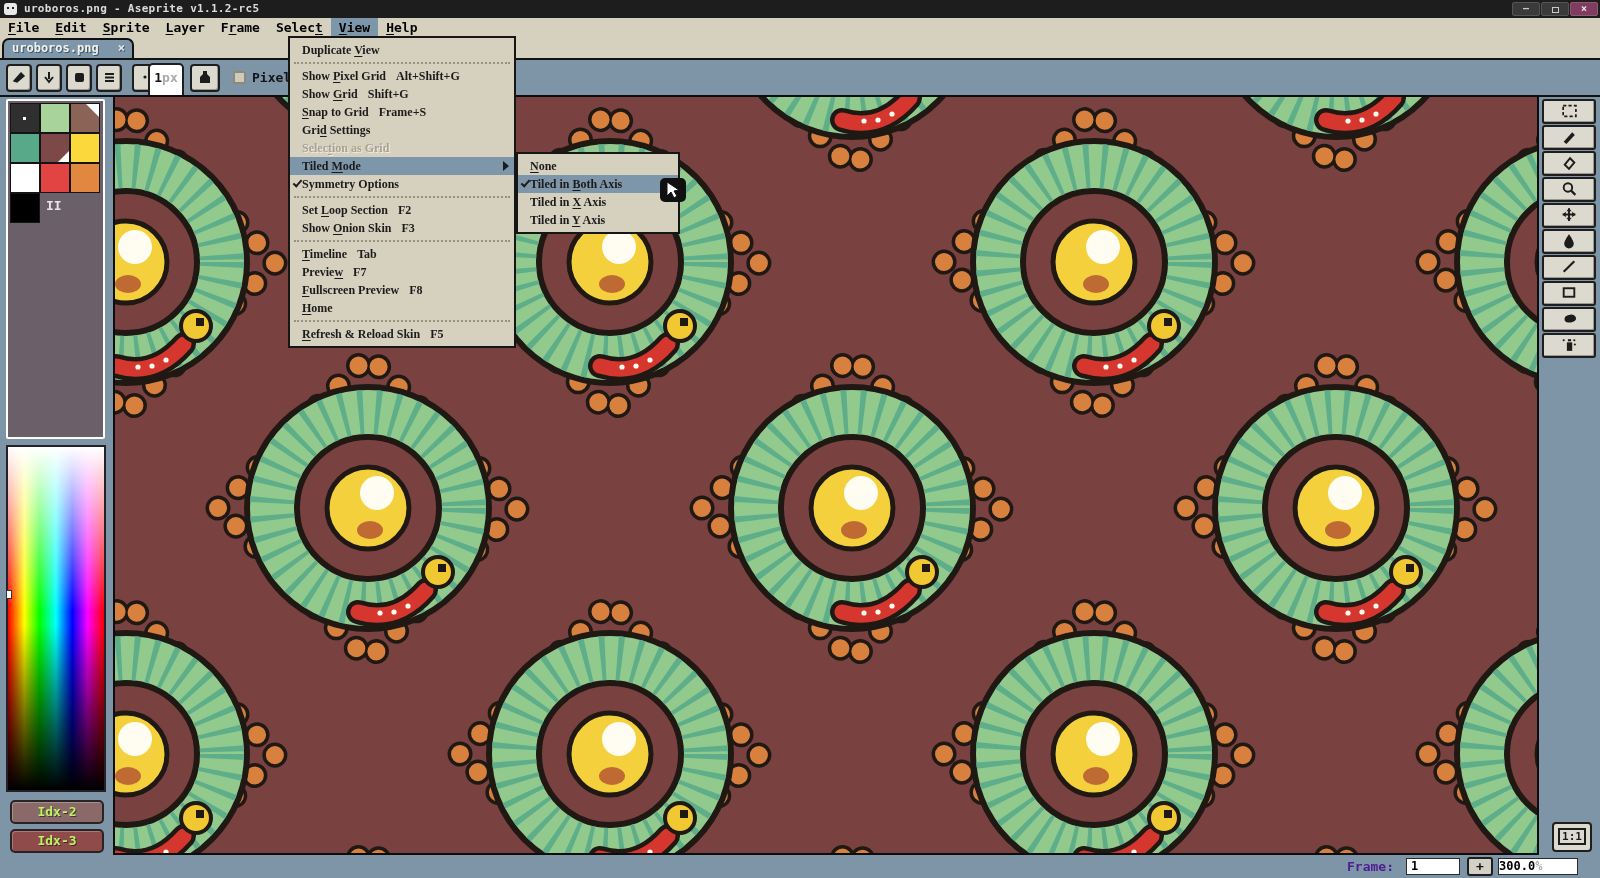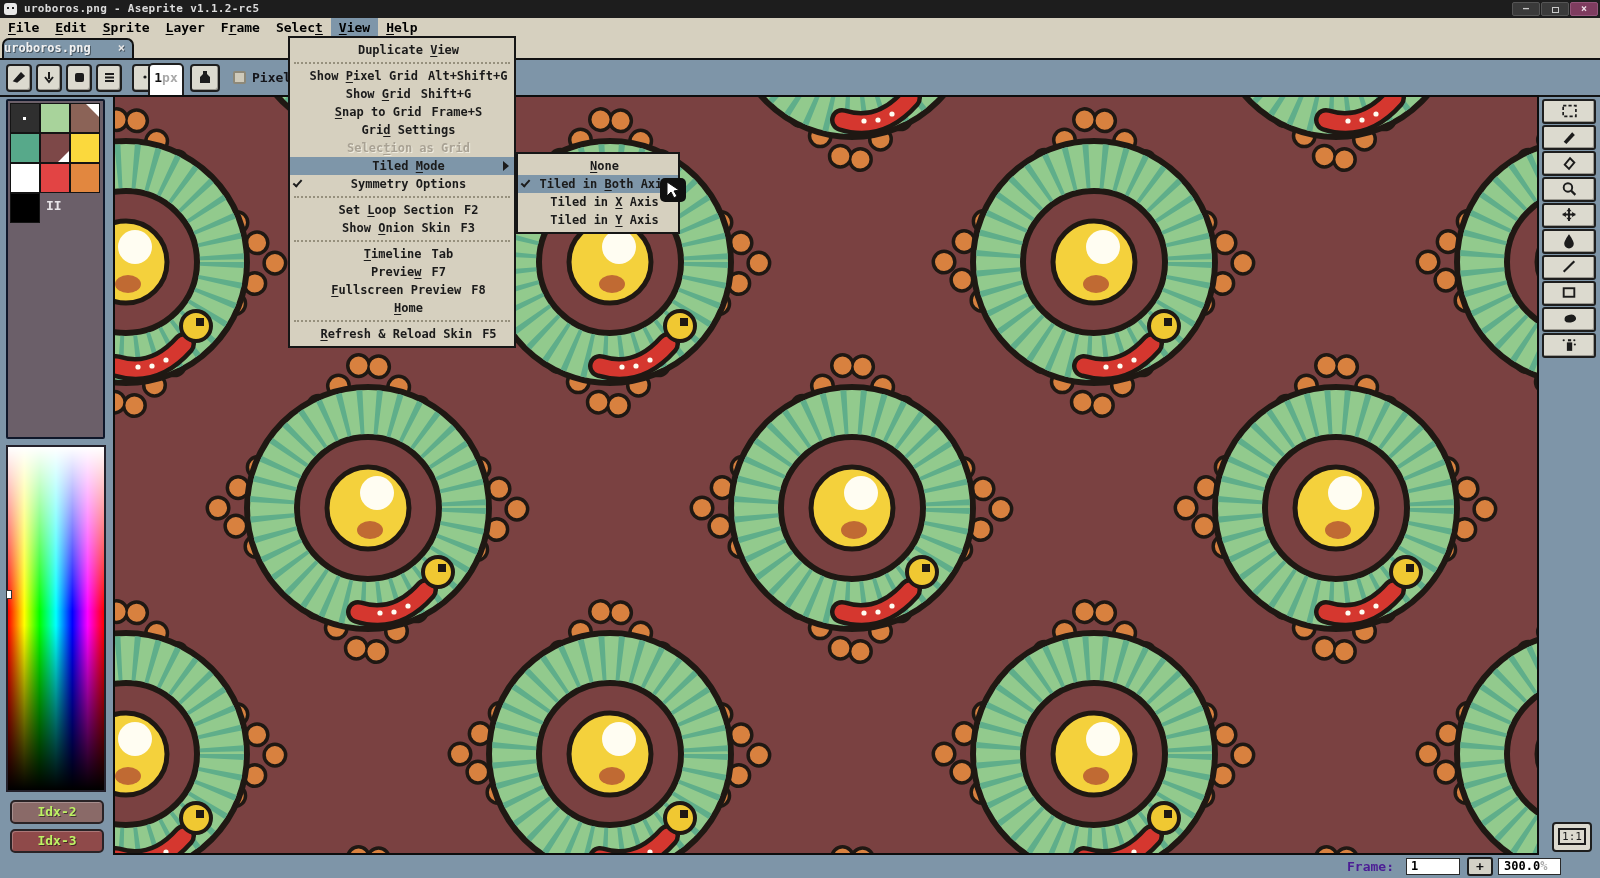--- a/index.html
+++ b/index.html
@@ -29,40 +29,40 @@
              background:#d6d0bf; color:#000000; font-size:13px; font-weight:bold; }
   .menubar .mitem { display:inline-block; padding:0 8px; line-height:20px; }
   .menubar .mitem.active { background:#7e96a9; }
   .mn { text-decoration:underline; text-underline-offset:2px; }
 
   
   .tabbar { position:absolute; left:0; top:38px; width:1600px; height:20px; background:#d6d0bf; }
   .tab { position:absolute; left:2px; top:0; width:132px; height:20px; background:#7e96a9;
          border:2px solid #111; border-bottom:none; border-radius:7px 7px 0 0;
          color:#f2f2f2; font-size:12px; font-weight:bold; line-height:16px;
-         padding-left:0; text-shadow:1px 1px 0 rgba(0,0,0,.45); }
+         padding-left:8px; text-shadow:1px 1px 0 rgba(0,0,0,.45); }
   .tab-close { position:absolute; right:7px; top:0; color:#e9e9e9; font-size:12px; }
 
   
   .toolstrip { position:absolute; left:0; top:58px; width:1600px; height:39px;
                background:#7e95a8; border-top:2px solid #121212; border-bottom:2px solid #121212; }
   .tbtn { position:absolute; top:4px; height:28px; background:#dcdacf; border:2px solid #1e1e1e;
           border-radius:4px; box-shadow:inset -1px -1px 0 #9a9890; }
   .tbtn svg { display:block; margin:3px auto; }
   .sizefield { position:absolute; left:148px; top:3px; width:36px; height:44px; background:#fff;
           border:2px solid #1e1e1e; border-radius:5px; font-size:13px; font-weight:bold;
           line-height:26px; text-align:center; color:#111; }
   .sizefield .unit { color:#a9a9a9; }
   .pp-check { position:absolute; left:233px; top:11px; width:13px; height:13px;
           background:#cfcaba; border:2px solid #8d8878; border-radius:2px; }
   .pp-label { position:absolute; left:252px; top:10px; font-size:13px; font-weight:bold; color:#15151a; }
 
   
   .palette-panel { position:absolute; left:6px; top:99px; width:99px; height:340px;
-          background:#6b5f69; border:2px solid #0f172a; border-radius:2px; }
+          background:#6b5f69; border:2px solid #ffffff; border-radius:2px; }
   .swatch { position:absolute; width:30px; height:30px; border:1px solid #141414; }
   .swatch .sel-dot { position:absolute; left:12px; top:13px; width:3px; height:3px; background:#fff; }
   .tri-tr { position:absolute; right:0; top:0; width:0; height:0;
             border-top:13px solid #fff; border-left:13px solid transparent; }
   .tri-br { position:absolute; right:0; bottom:0; width:0; height:0;
             border-bottom:11px solid #fff; border-left:11px solid transparent; }
   .pal-mark { position:absolute; left:38px; top:97px; color:#e8e4e8; font-size:13px; font-weight:bold; }
 
   .spectrum { position:absolute; left:6px; top:445px; width:100px; height:347px;
           border:2px solid #23202a;
@@ -81,41 +81,41 @@
   .canvas-frame { position:absolute; left:113px; top:95px; width:1426px; height:760px;
           border:2px solid #0d0d0d; background:#7a4141; }
 
   
   .toolcol-btn { position:absolute; left:1542px; width:54px; height:25px; background:#dcdacf;
           border:2px solid #1e1e1e; border-radius:3px; box-shadow:inset -1px -1px 0 #9a9890; }
   .toolcol-btn svg { display:block; margin:1px auto; }
   .one2one { position:absolute; left:1552px; top:822px; width:40px; height:30px; background:#dcdacf;
           border:2px solid #1e1e1e; border-radius:4px; text-align:center; }
   .one2one span { display:inline-block; margin-top:4px; border:2px solid #1c1c1c; padding:0 2px;
-          font-size:11px; font-weight:normal; color:#1c1c1c; line-height:13px; }
+          font-size:11px; font-weight:bold; color:#1c1c1c; line-height:13px; }
 
   
   .statusbar { position:absolute; left:0; top:856px; width:1600px; height:22px; background:#7e95a8; }
   .frame-label { position:absolute; left:1347px; top:3px; font-size:13px; font-weight:bold; color:#4c1d95; }
   .frame-input { position:absolute; left:1406px; top:2px; width:54px; height:17px; background:#fff;
           border:1px solid #2a2a2a; font-size:12px; font-weight:bold; padding-left:4px; line-height:15px; }
   .addframe { position:absolute; left:1467px; top:1px; width:26px; height:19px; background:#d3d1c6;
           border:2px solid #1e1e1e; border-radius:3px; text-align:center; line-height:15px;
           font-size:13px; font-weight:bold; color:#111; }
-  .zoomfield { position:absolute; left:1498px; top:2px; width:63px; height:17px; background:#fff;
-          border:1px solid #2a2a2a; font-size:12px; font-weight:bold; padding-left:5px; line-height:15px; }
+  .zoomfield { position:absolute; left:1498px; top:2px; width:80px; height:17px; background:#fff;
+          border:1px solid #2a2a2a; font-size:12px; font-weight:bold; line-height:15px; }
   .zoomfield .unit { color:#a9a9a9; }
 
   
   .popup { position:absolute; background:#d6d0bf; border:2px solid #161616; z-index:40;
            padding:3px 0; font-size:12px; font-weight:bold; color:#1b1b1b; }
   .view-menu { left:288px; top:36px; width:228px; }
   .tiled-submenu { left:516px; top:152px; width:164px; }
-  .mrow { position:relative; height:18px; line-height:18px; padding:0 8px 0 21px;
-          display:flex; justify-content:center; white-space:nowrap; }
+  .mrow { position:relative; height:18px; line-height:18px; padding:0 8px 0 12px;
+          display:flex; justify-content:flex-start; white-space:nowrap;font-family:Liberation Serif, serif; }
   .mrow.hl { background:#7e96a9; }
   .mrow.dis { color:#a9a294; text-shadow:1px 1px 0 #efece0; }
   .msep { border-top:2px dotted #96907d; margin:3px 4px; height:0; }
   .mshort { margin-left:10px; }
   .mcheck { position:absolute; left:3px; top:5px; width:9px; height:5px;
           border-left:2px solid #1c1c1c; border-bottom:2px solid #1c1c1c; transform:rotate(-48deg); }
   .marrow { position:absolute; right:5px; top:4px; width:0; height:0;
           border-left:6px solid #1c1c1c; border-top:5px solid transparent; border-bottom:5px solid transparent; }
 
   

